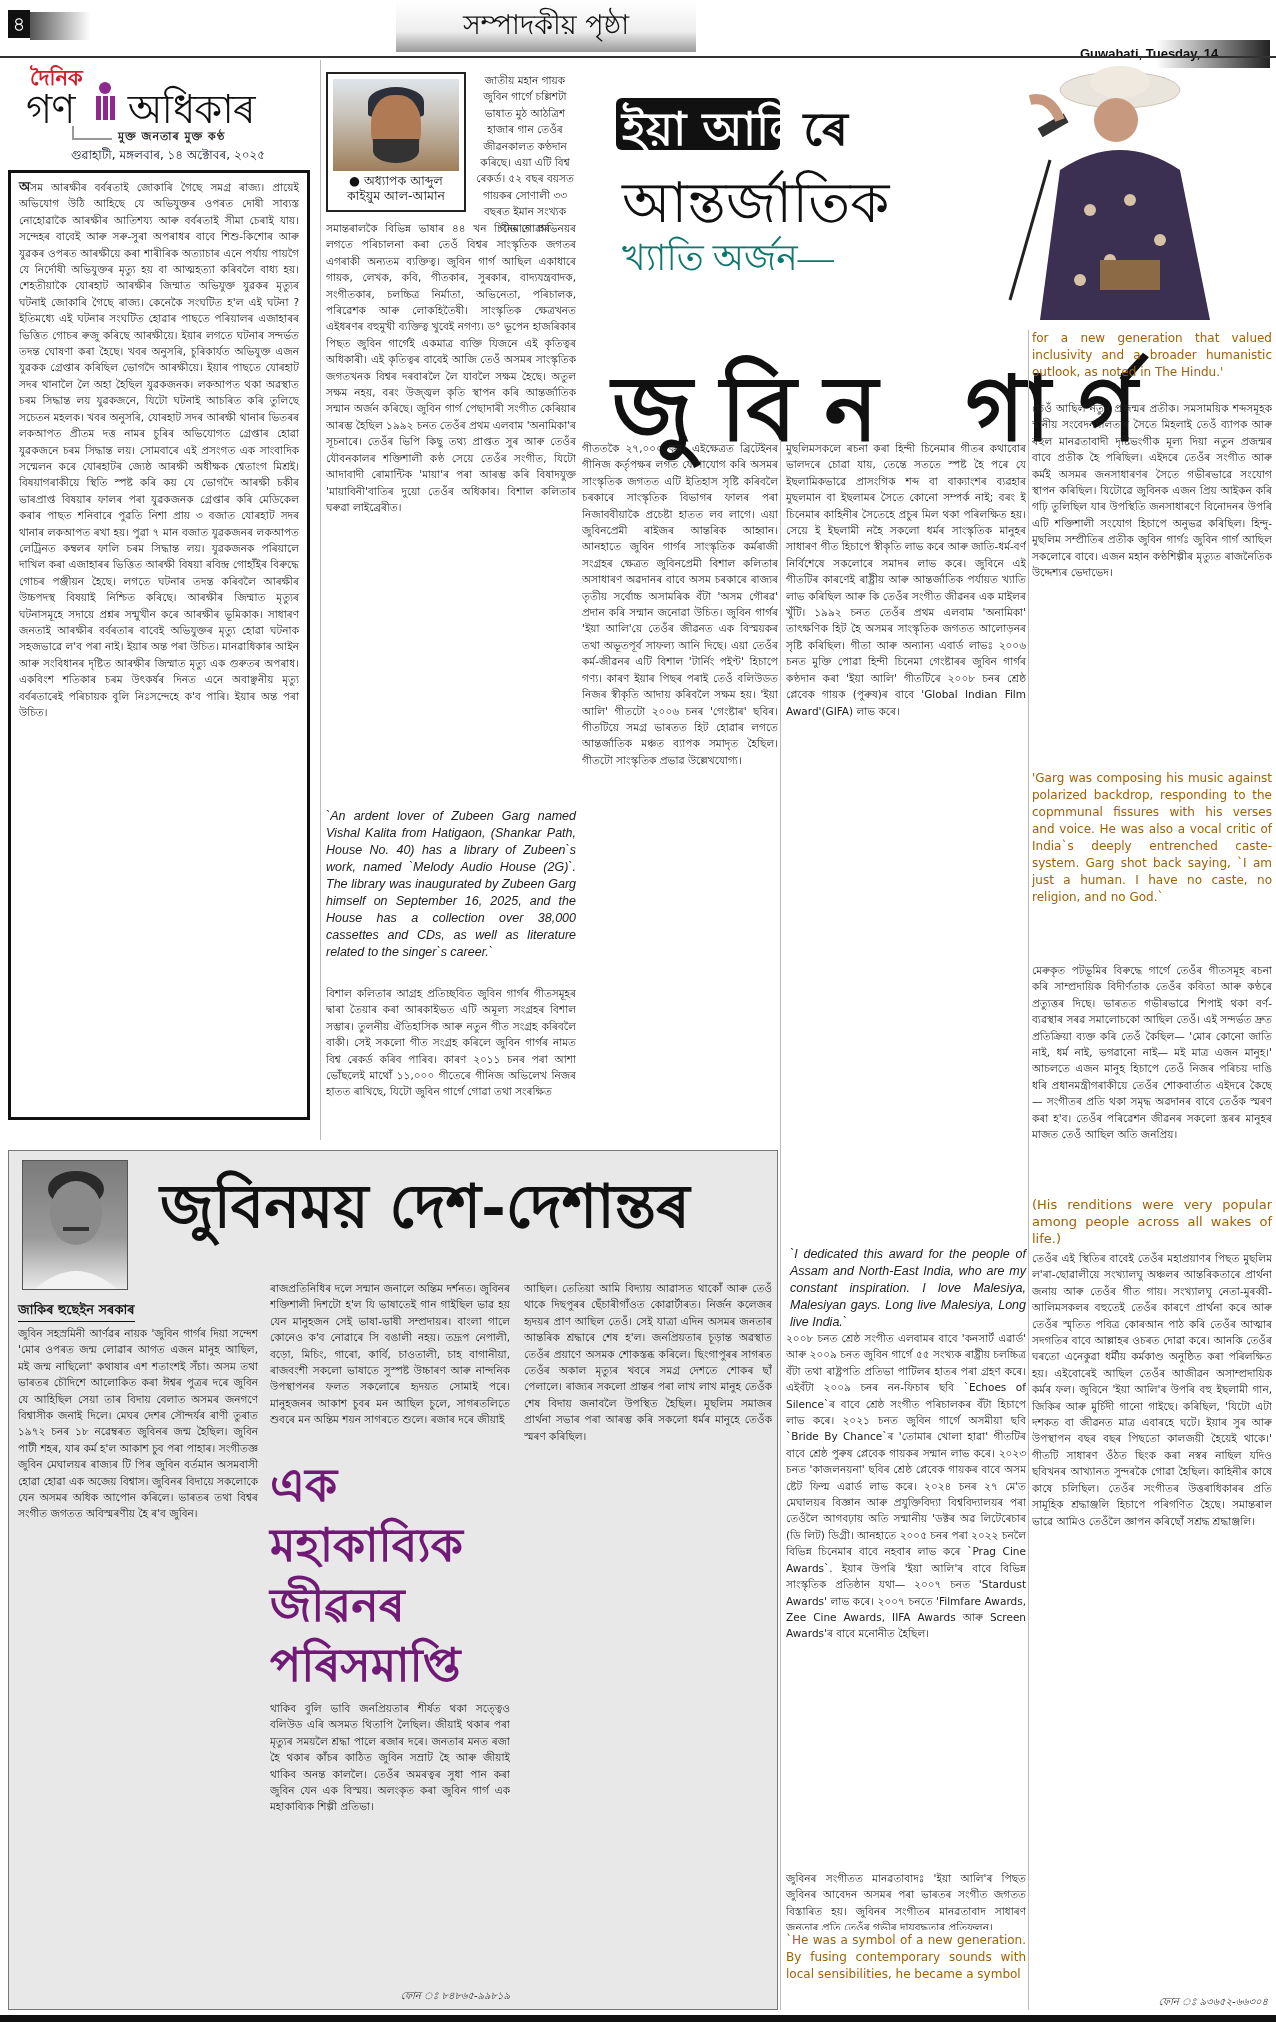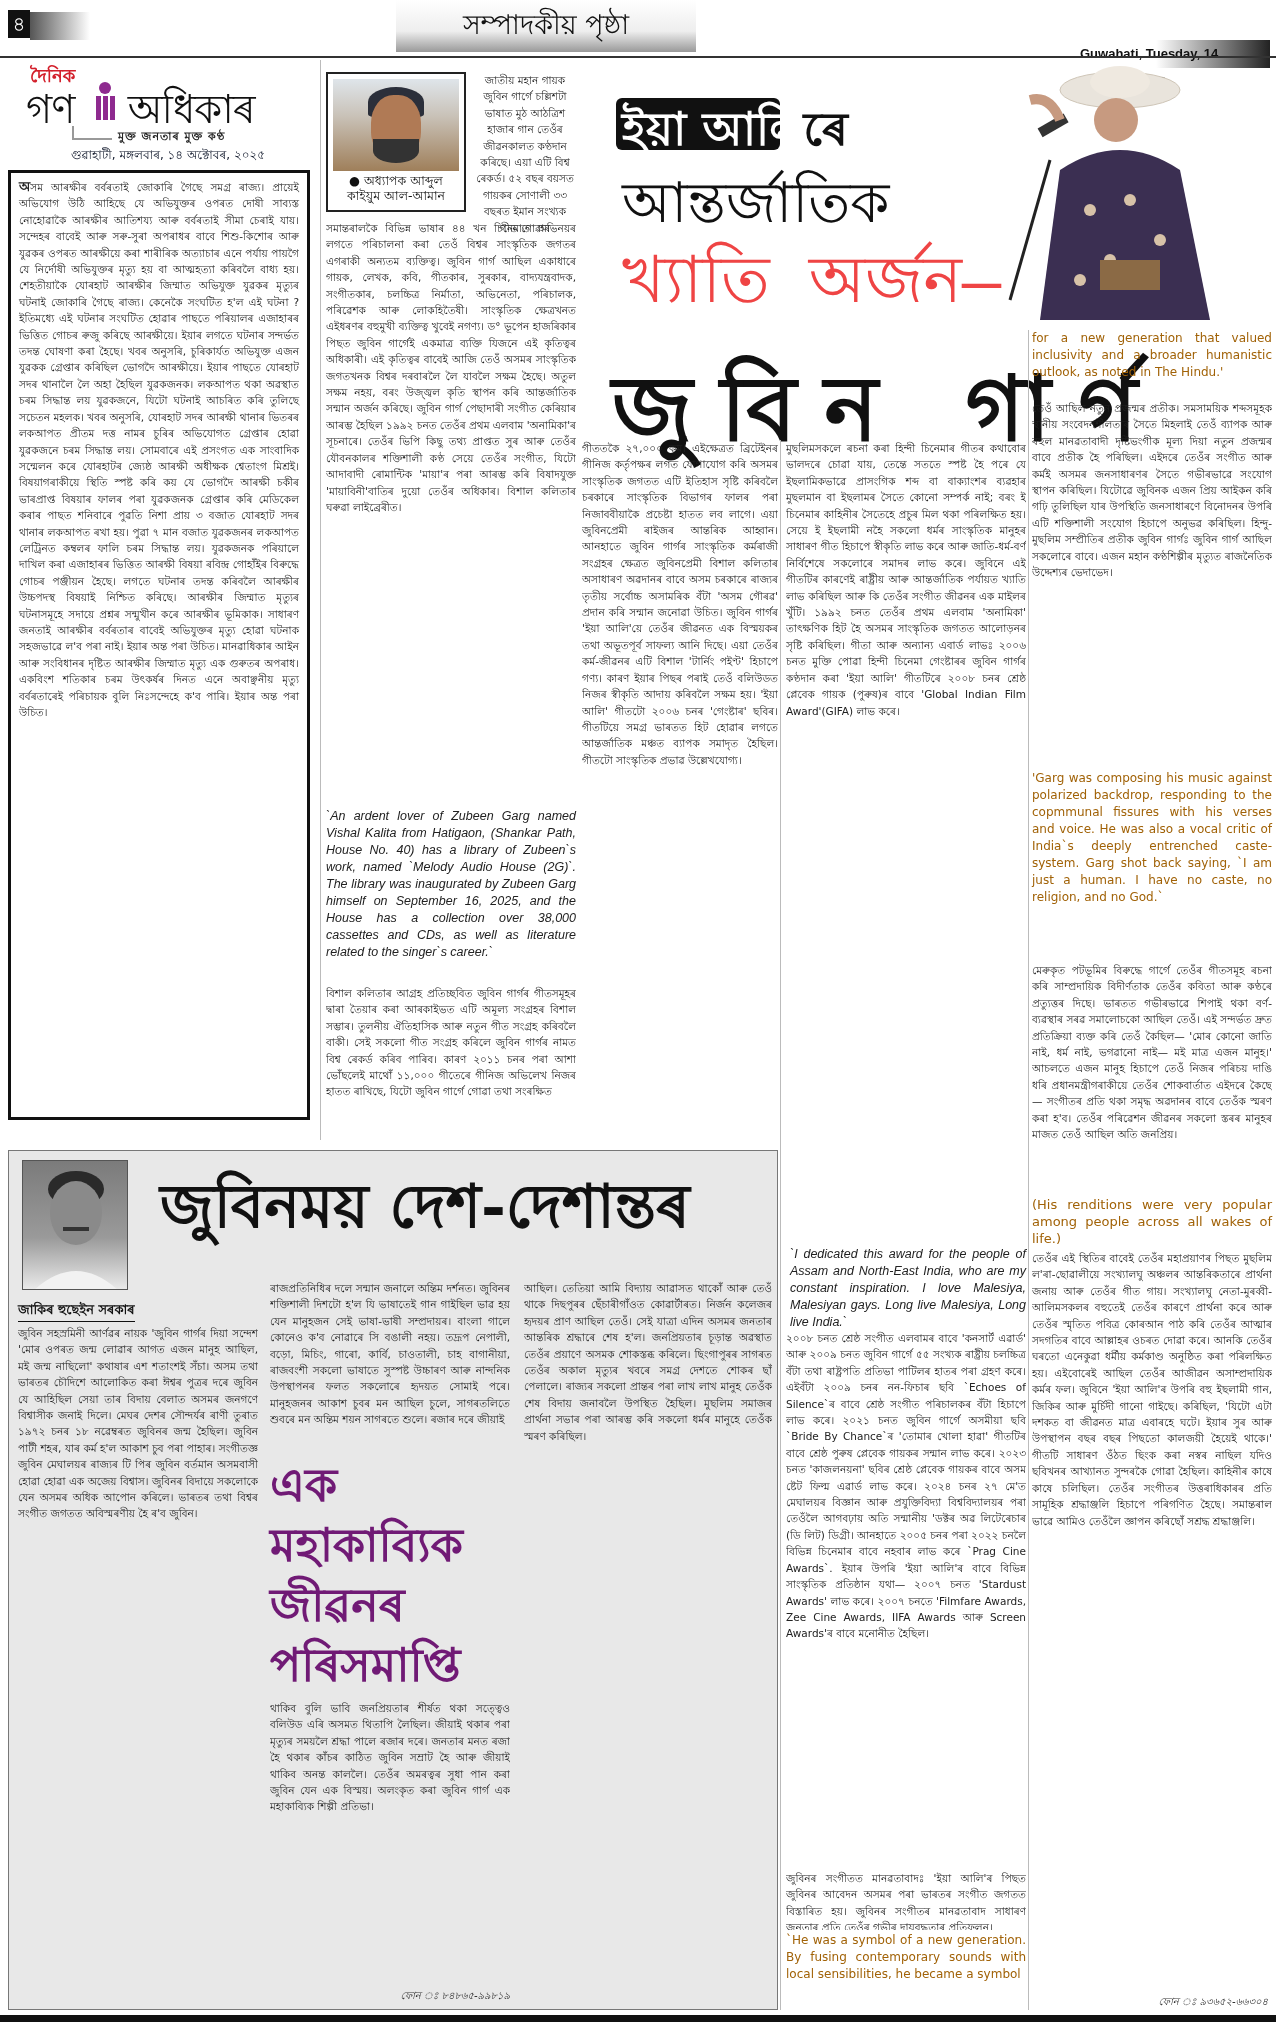--- a/index.html
+++ b/index.html
@@ -8,21 +8,21 @@
   
   .page-num { left: 8px; top: 10px; width: 22px; height: 28px; background: #111; color: #fff; font-size: 20px; text-align: center; line-height: 28px; font-family: "DejaVu Serif", serif; }
   .page-grad { left: 30px; top: 12px; width: 60px; height: 28px; background: linear-gradient(90deg, #555, #fff); }
   .section-title { left: 396px; top: 0; width: 300px; height: 52px; background: linear-gradient(180deg, #fff 0%, #eee 60%, #999 100%); font-family: "DejaVu Serif", serif; font-size: 27px; text-align: center; line-height: 50px; }
   .dateline { left: 1080px; top: 8px; width: 190px; height: 28px; background: linear-gradient(90deg, #fff 40%, #222 100%); font-family: "Liberation Sans", sans-serif; font-weight: bold; font-size: 13px; line-height: 28px; padding-left: 0; margin-top: 32px; }
   .dateline span { position: absolute; right: 26px; color: #111; }
   .top-rule { left: 0; top: 56px; width: 1276px; height: 2px; background: #333; }
 
   
   .mast { left: 8px; top: 62px; width: 320px; height: 95px; }
-  .mast .dainik { font-family: "DejaVu Serif", serif; color: #d31f2b; font-size: 18px; font-weight: bold; position: absolute; left: 22px; top: 0; }
+  .mast .dainik { font-family: "DejaVu Serif", serif; color: #d31f2b; font-size: 21px; font-weight: bold; position: absolute; left: 22px; top: 0; }
   .mast .brand { position: absolute; left: 18px; top: 16px; font-family: "DejaVu Serif", serif; font-weight: normal; font-size: 40px; color: #111; letter-spacing: -1px; }
   .mast .figure { position: absolute; left: 84px; top: 20px; width: 26px; height: 40px; }
   .mast .tag { position: absolute; left: 110px; top: 66px; font-size: 11px; font-weight: bold; color: #222; letter-spacing: 1px; }
   .mast .hook { position: absolute; left: 64px; top: 64px; width: 40px; height: 14px; border-left: 2px solid #999; border-bottom: 2px solid #999; }
   .mast .date { position: absolute; left: 0; top: 84px; width: 320px; text-align: center; font-size: 12px; color: #0f172a; }
 
   
   .editorial { left: 8px; top: 170px; width: 302px; height: 950px; border: 3px solid #111; padding: 6px 8px; }
   .editorial h1 { font-family: "DejaVu Serif", serif; font-weight: normal; font-size: 30px; text-align: center; line-height: 36px; margin-bottom: 6px; }
   .body-text { font-size: 10.5px; line-height: 16.4px; text-align: justify; color: #222; }
@@ -35,21 +35,21 @@
   .photo .hair { position: absolute; left: 50%; transform: translateX(-50%); background: #2b2f3a; border-radius: 50% 50% 10% 10%; }
   .photo .beard { position: absolute; left: 50%; transform: translateX(-50%); background: #333; border-radius: 0 0 50% 50%; }
   .author-name { font-size: 12.5px; text-align: center; line-height: 15px; margin-top: 2px; }
   .col { font-size: 10.5px; line-height: 16.4px; text-align: justify; color: #222; }
 
   
   .hl-box { left: 616px; top: 98px; width: 164px; height: 52px; background: #111; border-radius: 6px; }
   .hl-line1 { left: 622px; top: 94px; font-family: "DejaVu Serif", serif; font-size: 46px; font-weight: bold; color: #fff; }
   .hl-line1 .suffix { color: #111; }
   .hl-line2 { left: 622px; top: 160px; font-family: "DejaVu Serif", serif; font-size: 56px; color: #111; }
-  .hl-line3 { left: 622px; top: 230px; font-family: Liberation Mono, monospace; font-size: 65px; color: #ef4444; }
+  .hl-line3 { left: 622px; top: 230px; font-family: Liberation Serif, serif; font-size: 36px; color: #0f766e; }
   .hl-name { left: 612px; top: 340px; font-family: "DejaVu Serif", serif; font-size: 90px; font-weight: bold; letter-spacing: 28px; color: #111; }
 
   .singer { left: 930px; top: 60px; width: 340px; height: 260px; overflow: hidden; }
 
   .quote { font-family: "Liberation Sans", sans-serif; font-style: italic; font-size: 12.5px; line-height: 17px; text-align: justify; color: #222; }
   .eng { font-family: "DejaVu Sans", sans-serif; font-size: 12px; line-height: 17px; text-align: justify; color: #a16207; }
 
   
   .feature { left: 8px; top: 1150px; width: 770px; height: 860px; background: #e8e8e8; border: 1px solid #777; }
   .feature-title { left: 160px; top: 1160px; font-family: "DejaVu Serif", serif; font-size: 60px; font-weight: bold; color: #111; }

